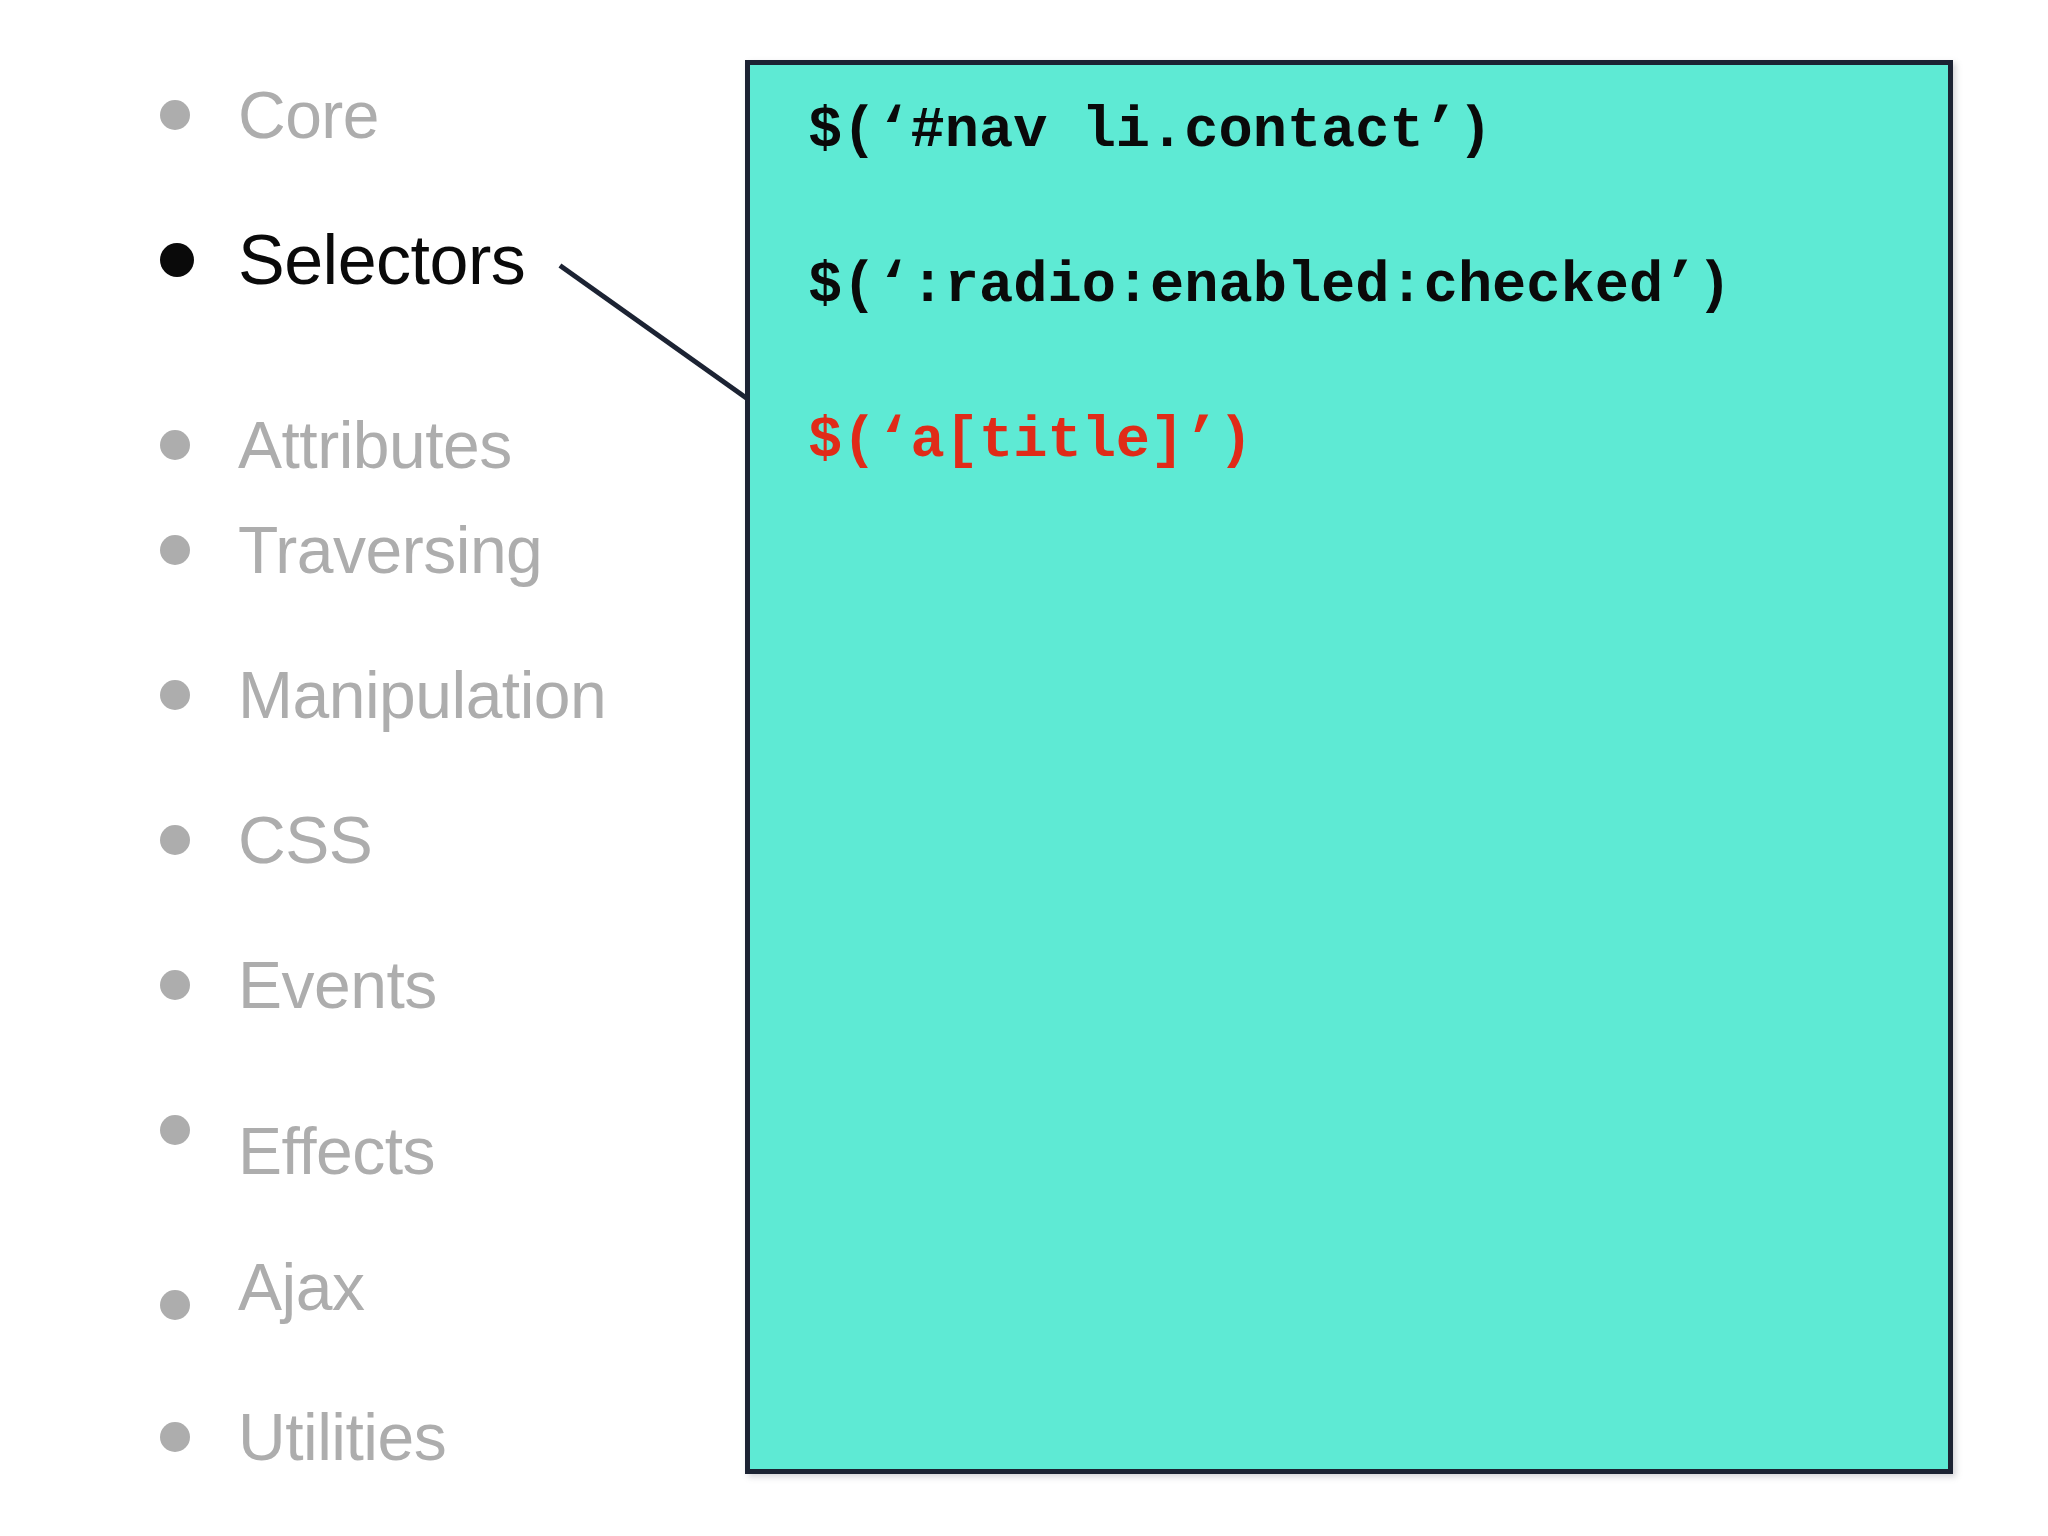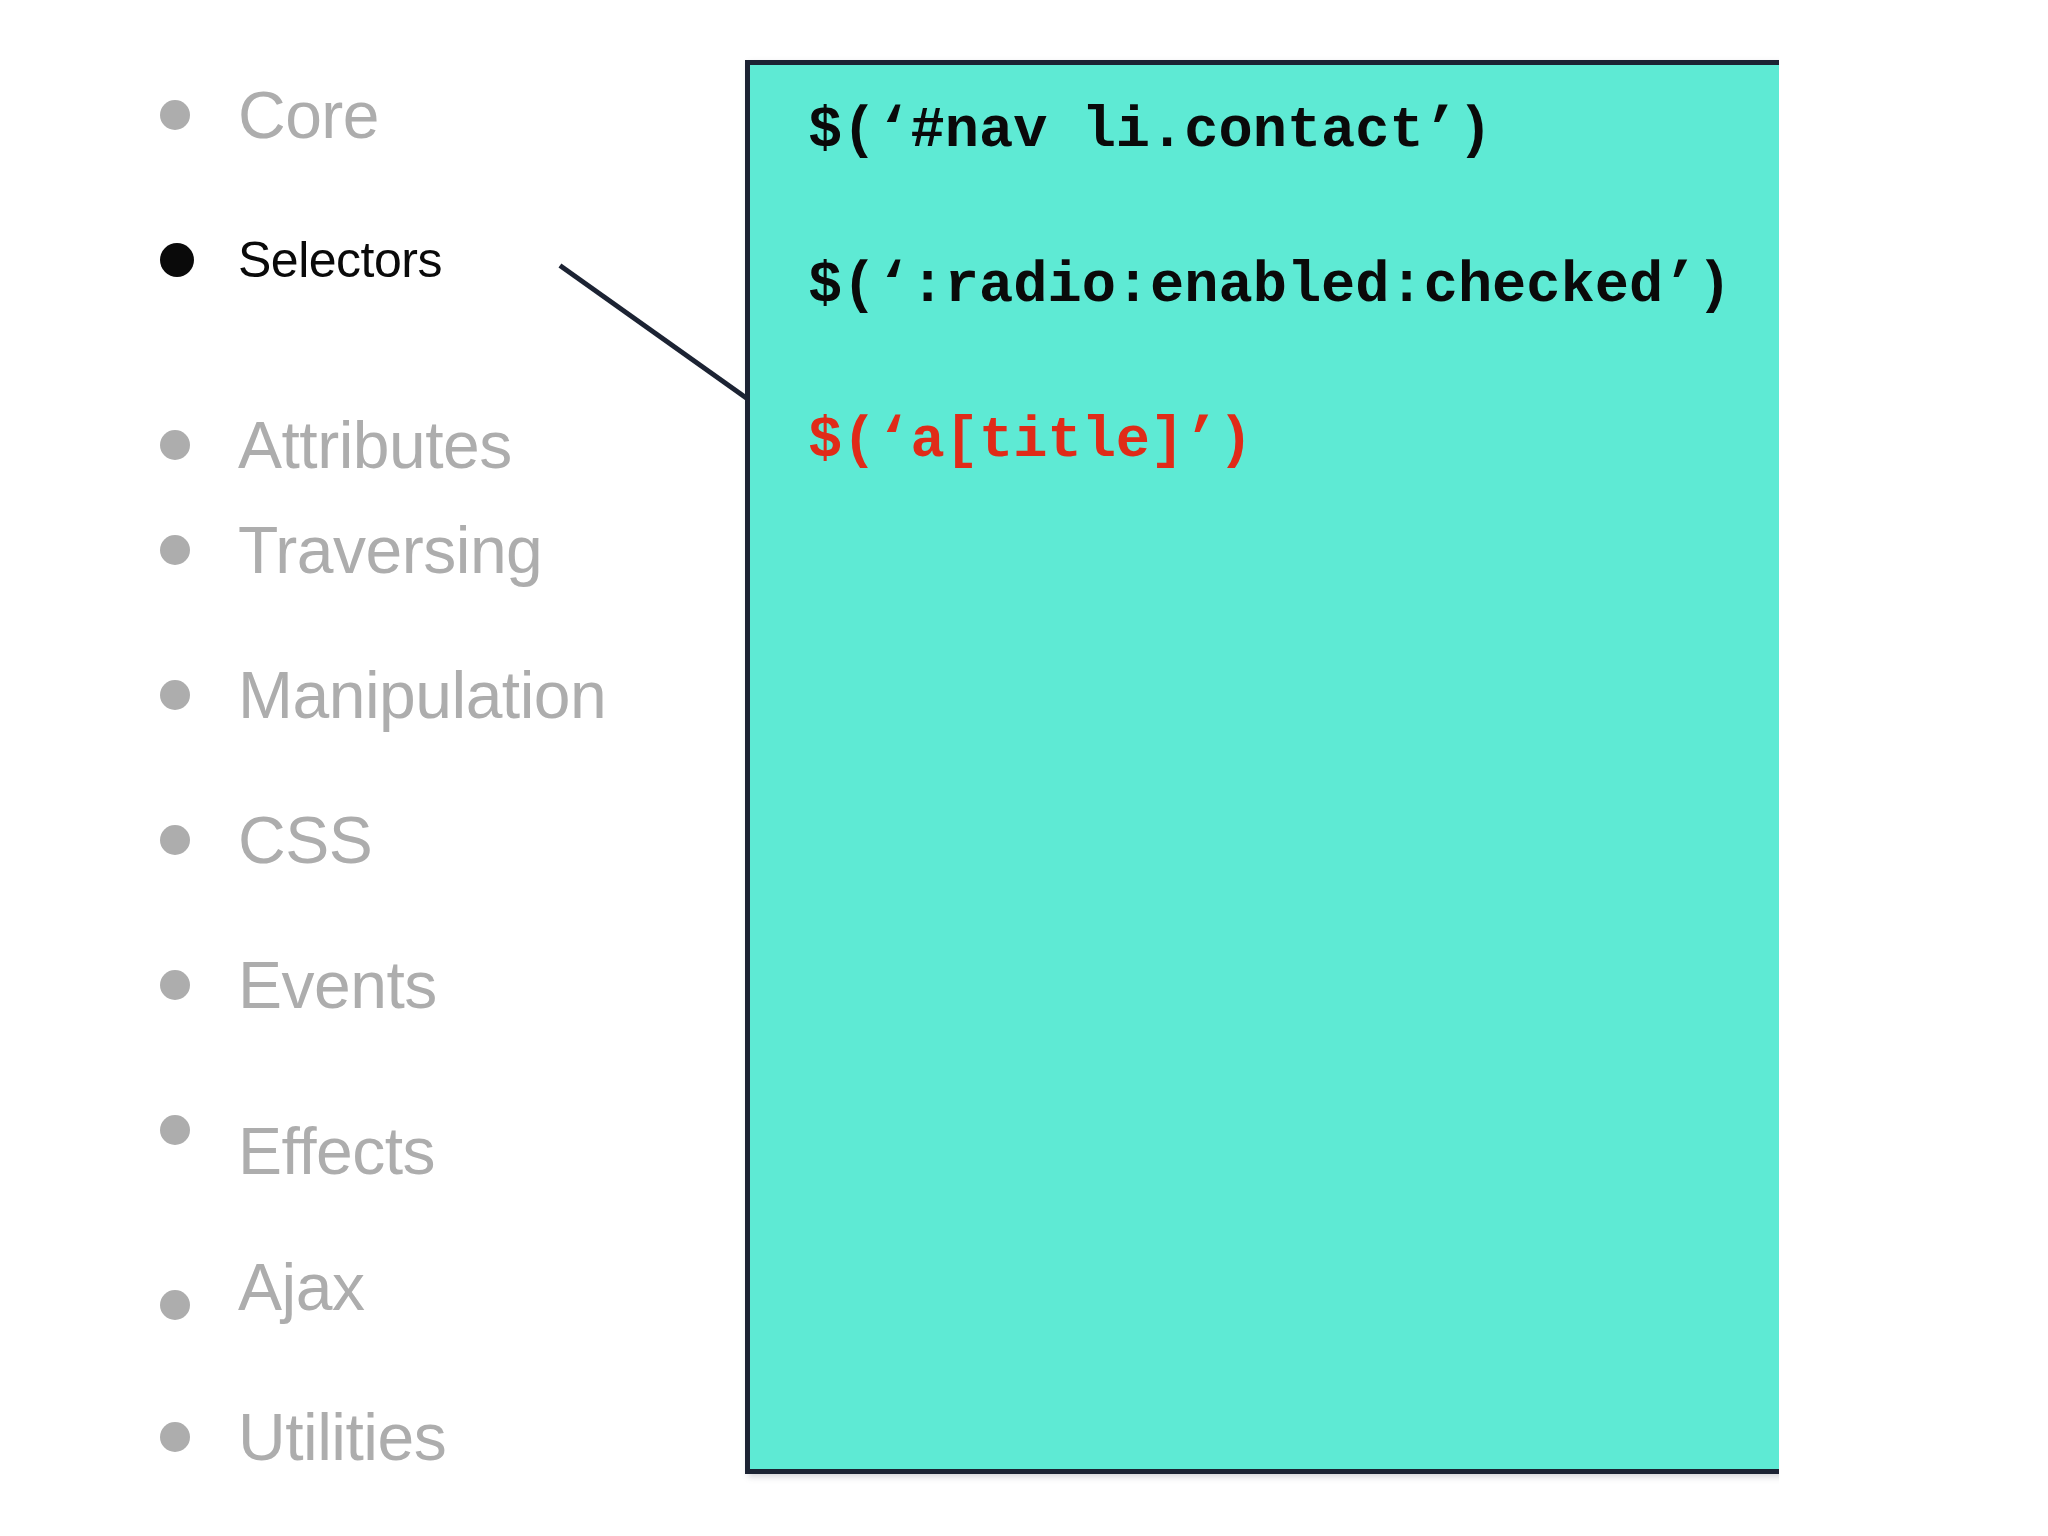--- a/index.html
+++ b/index.html
@@ -2,21 +2,21 @@
 <html><head>
 <meta charset="utf-8">
 <style>
   html, body {
     margin: 0;
     padding: 0;
     background: #ffffff;
   }
   #slide {
     position: relative;
-    width: 1779px;
+    width: 2048px;
     height: 1536px;
     background: #ffffff;
     overflow: hidden;
     font-family: "Liberation Sans", sans-serif;
     border-radius: 31px;
   }
 
   
   #agenda {
     position: absolute;
@@ -49,21 +49,21 @@
     margin-left: 48px;
     line-height: 1;
   }
   .agenda-item.active .bullet {
     width: 34px;
     height: 34px;
     background: #0A0A0A;
   }
   .agenda-item.active .agenda-label {
     color: #0A0A0A;
-    font-size: 50px;
+    font-size: 70px;
     margin-left: 44px;
   }
 
   
   #leader-line {
     position: absolute;
     left: 0;
     top: 0;
     width: 2048px;
     height: 1536px;

